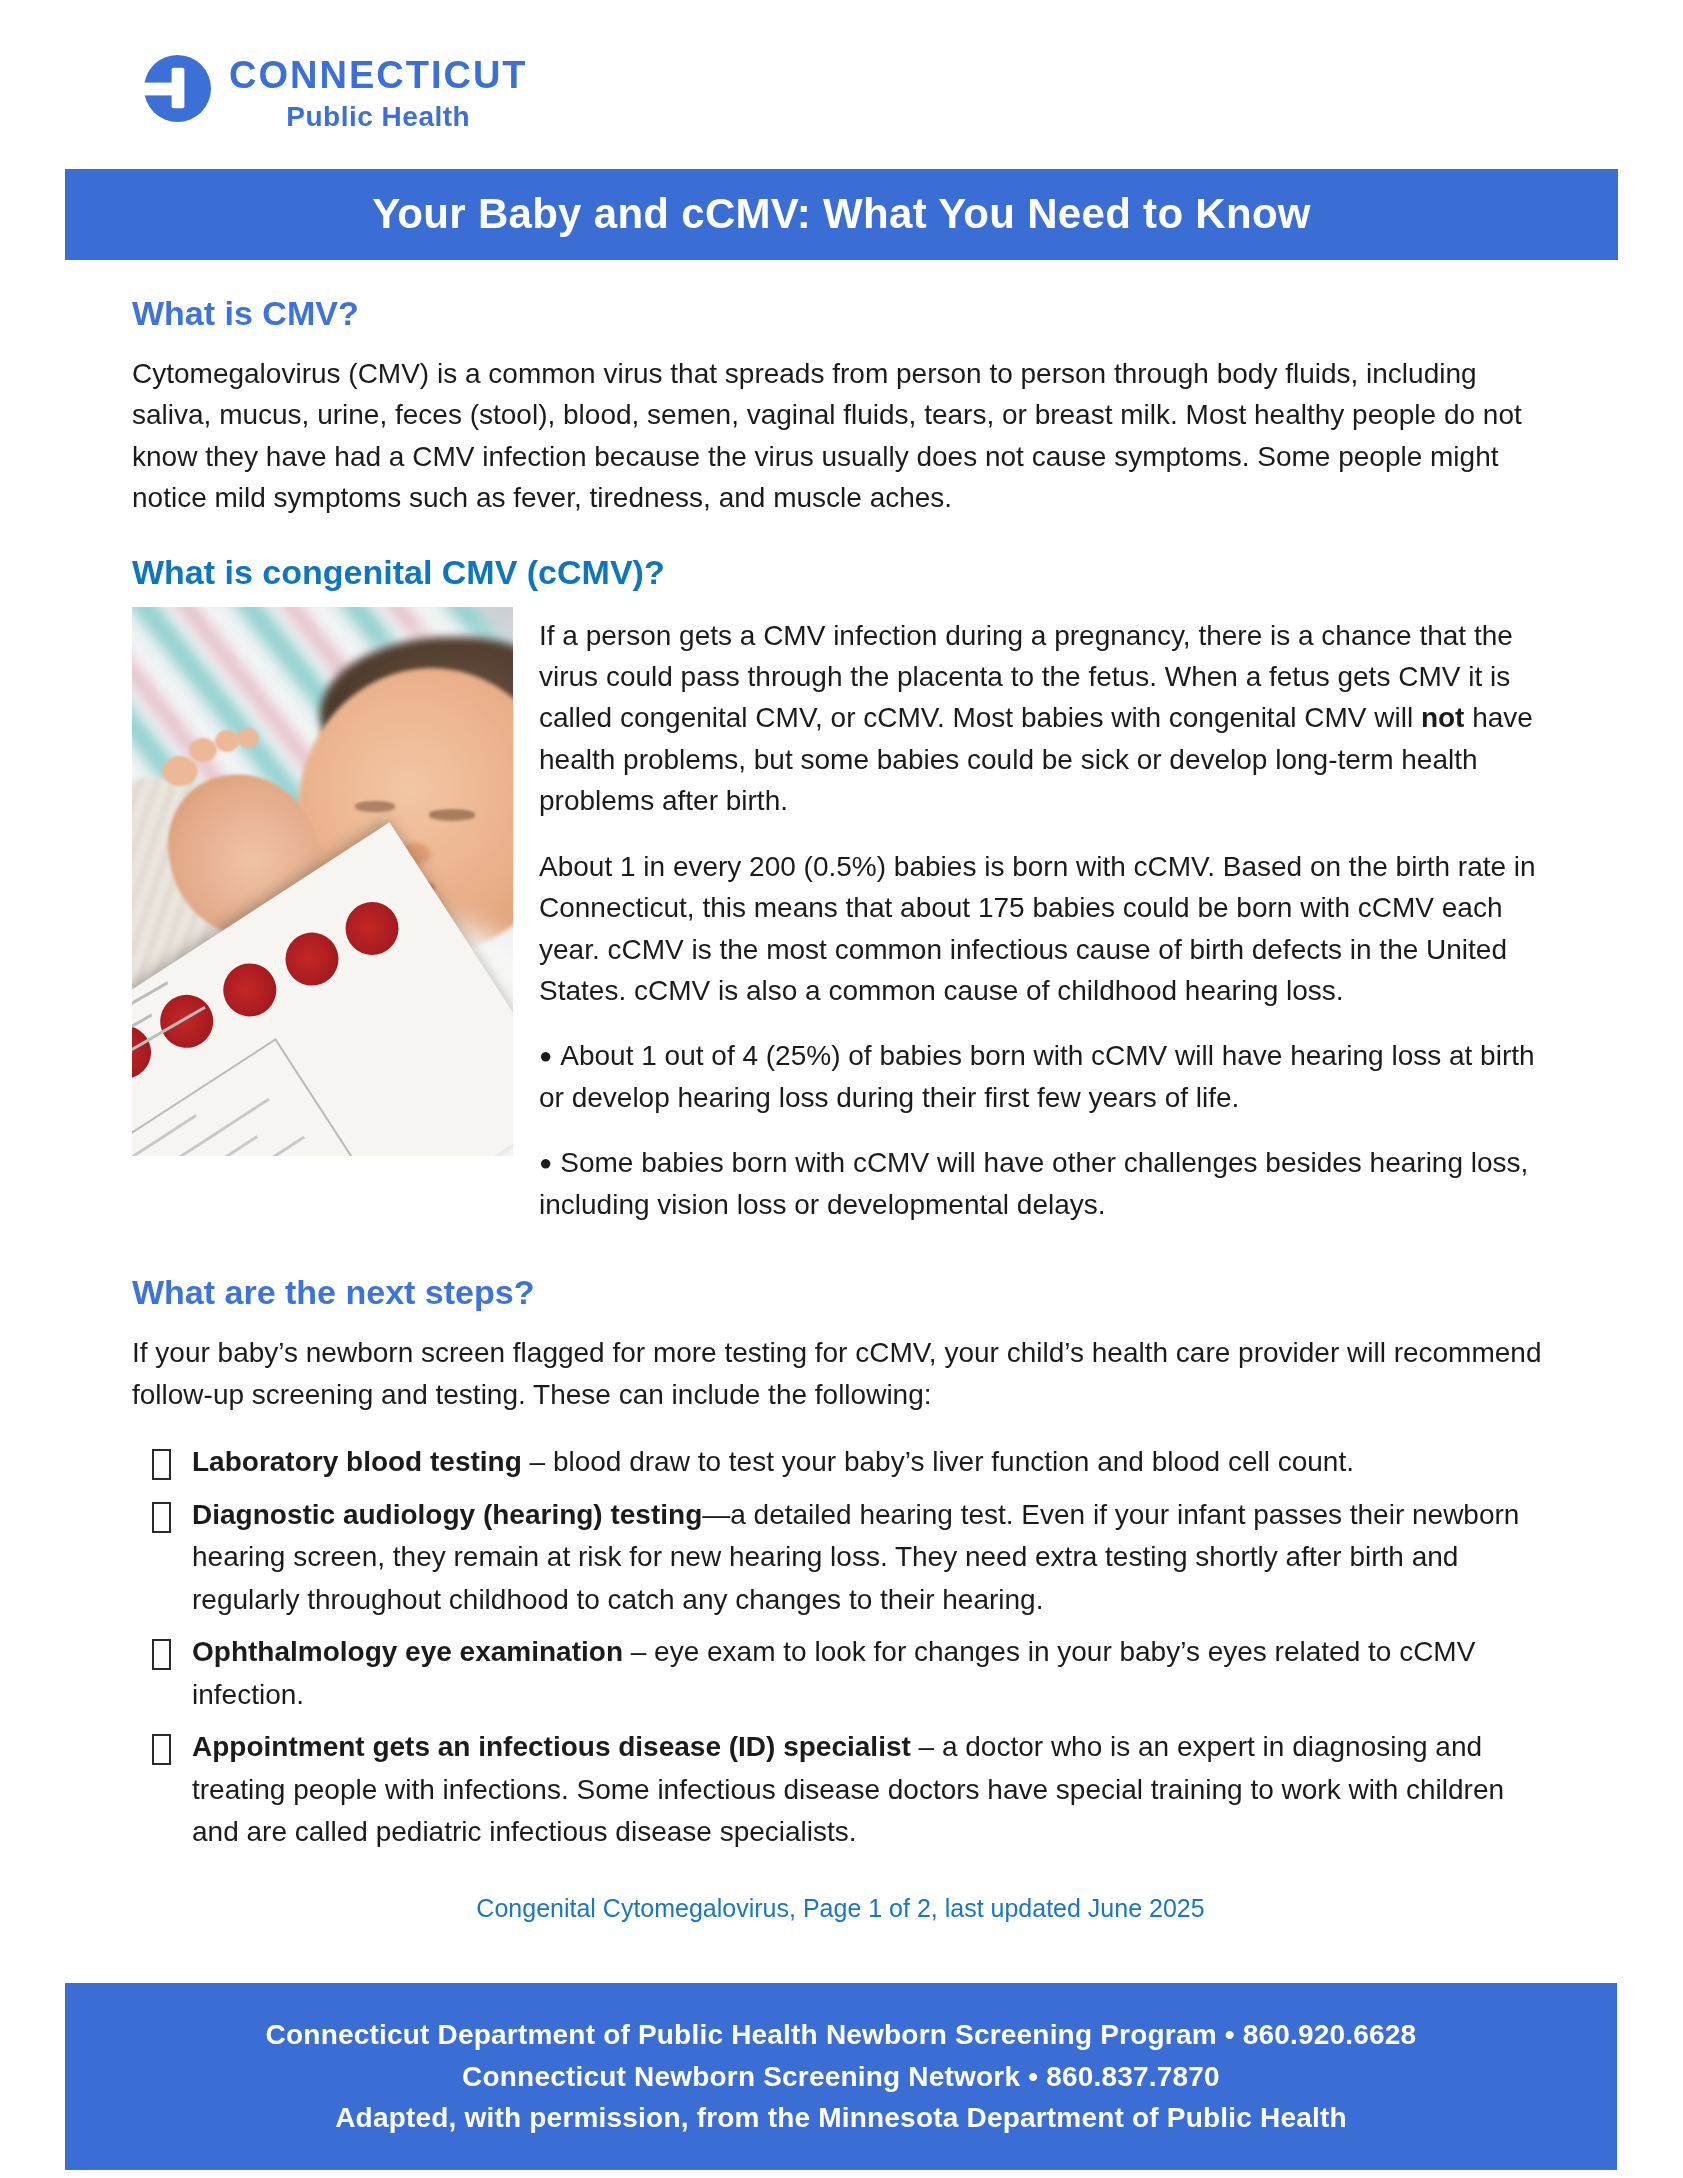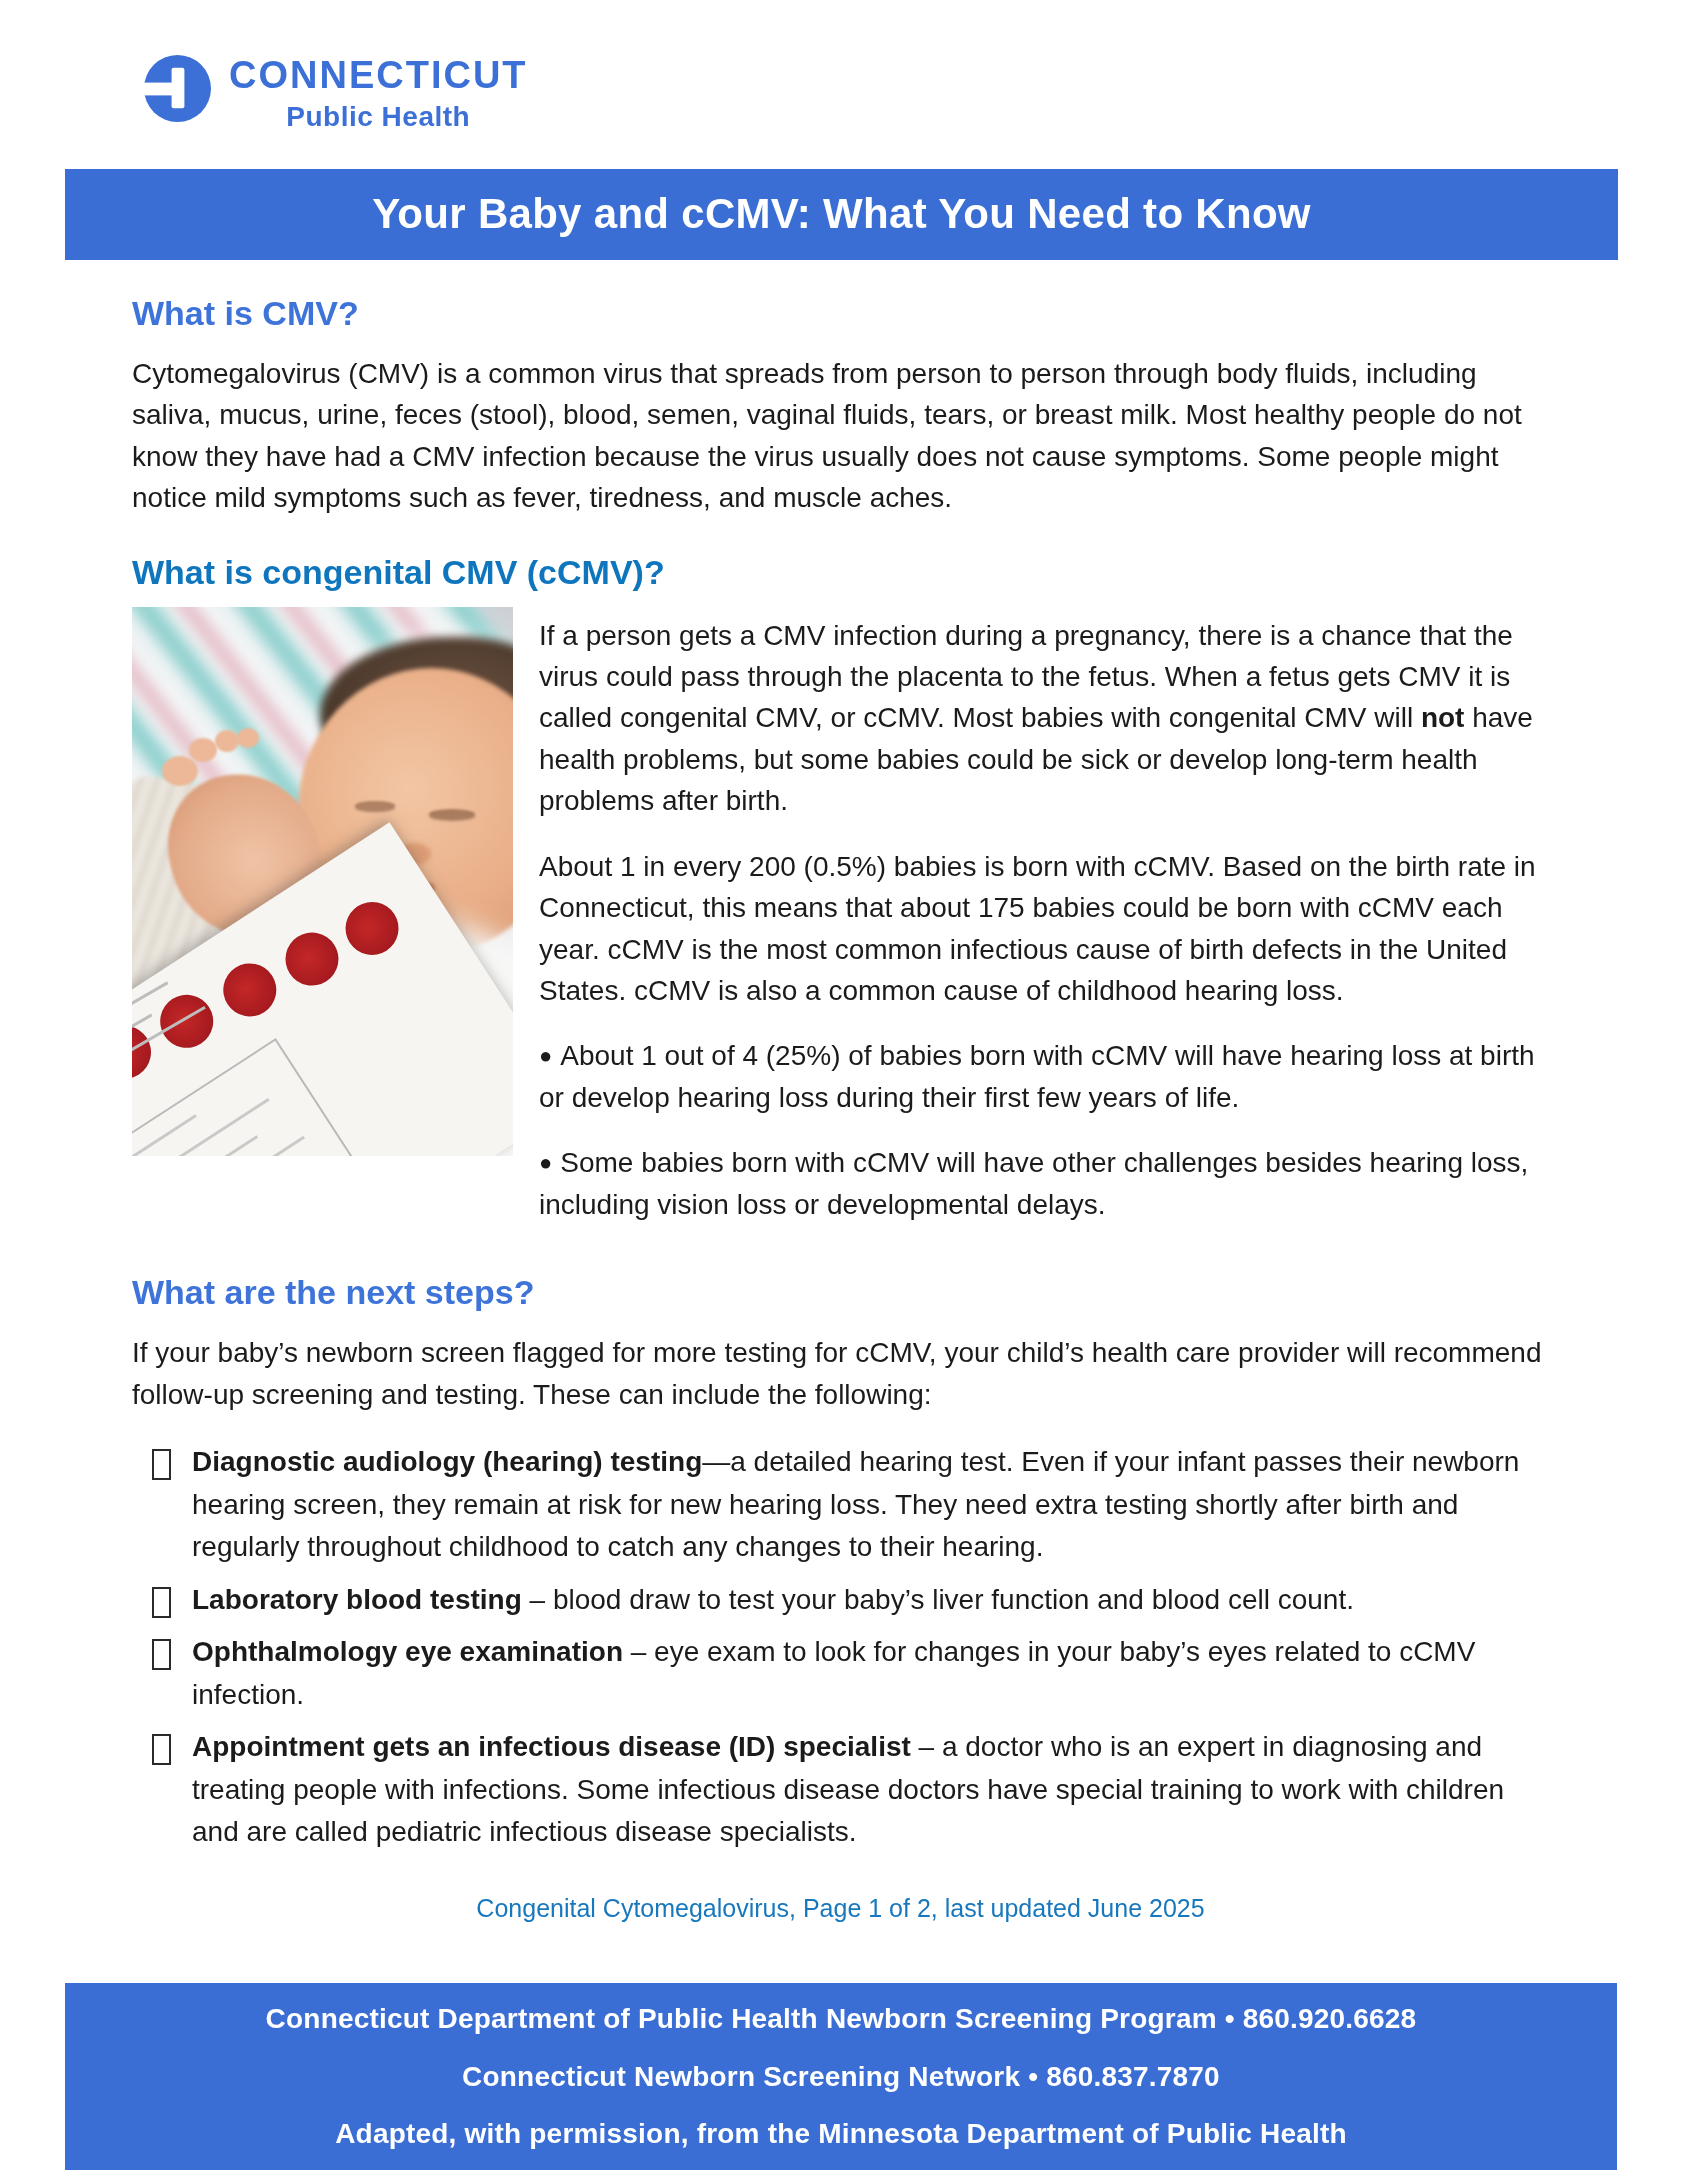--- a/index.html
+++ b/index.html
@@ -101,21 +101,21 @@
   .check-item { position:relative; padding-left:40px; font-size:28px; line-height:1.52; margin-bottom:10px; }
   .checkbox { position:absolute; left:0; top:8px; width:15px; height:27px;
     border:2px solid #2a2a2a; background:transparent; }
   .check-title { font-weight:bold; }
 
   .page-note { text-align:center; color:#1878be; font-size:25px; margin-top:40px; }
 
   
   .footer {
     position:absolute; left:65px; top:1983px; width:1552px; height:187px; background:#3a6ed4;
-    display:flex; flex-direction:column; align-items:center; justify-content:center; gap:20px;
+    display:flex; flex-direction:column; align-items:center; justify-content:center; gap:4px;
   }
   .footer-line { color:#ffffff; font-size:28px; font-weight:bold; line-height:1.35; letter-spacing:0.2px; }
 </style>
 </head>
 <body>
 
 <div class="page">
 
   <div class="header-row">
     <div class="logo">
@@ -178,24 +178,24 @@
         <p class="bullet-p"><span class="bullet-marker">●</span><span>About 1 out of 4 (25%) of babies born with cCMV will have hearing loss at birth or develop hearing loss during their first few years of life.</span></p>
         <p class="bullet-p"><span class="bullet-marker">●</span><span>Some babies born with cCMV will have other challenges besides hearing loss, including vision loss or developmental delays.</span></p>
       </div>
     </div>
 
     <div class="h-royal">What are the next steps?</div>
     <p class="body-p">If your baby’s newborn screen flagged for more testing for cCMV, your child’s health care provider will recommend follow-up screening and testing. These can include the following:</p>
 
     <div class="checklist">
       <div class="check-item">
+        <span class="checkbox"></span><span class="check-title">Laboratory blood testing</span><span> – blood draw to test your baby’s liver function and blood cell count.</span>
+      </div>
+      <div class="check-item">
         <span class="checkbox"></span><span class="check-title">Diagnostic audiology (hearing) testing</span><span>—a detailed hearing test. Even if your infant passes their newborn hearing screen, they remain at risk for new hearing loss. They need extra testing shortly after birth and regularly throughout childhood to catch any changes to their hearing.</span>
-      </div>
-      <div class="check-item">
-        <span class="checkbox"></span><span class="check-title">Laboratory blood testing</span><span> – blood draw to test your baby’s liver function and blood cell count.</span>
       </div>
       <div class="check-item">
         <span class="checkbox"></span><span class="check-title">Ophthalmology eye examination</span><span> – eye exam to look for changes in your baby’s eyes related to cCMV infection.</span>
       </div>
       <div class="check-item">
         <span class="checkbox"></span><span class="check-title">Appointment gets an infectious disease (ID) specialist</span><span> – a doctor who is an expert in diagnosing and treating people with infections. Some infectious disease doctors have special training to work with children and are called pediatric infectious disease specialists.</span>
       </div>
     </div>
 
     <div class="page-note">Congenital Cytomegalovirus, Page 1 of 2, last updated June 2025</div>

